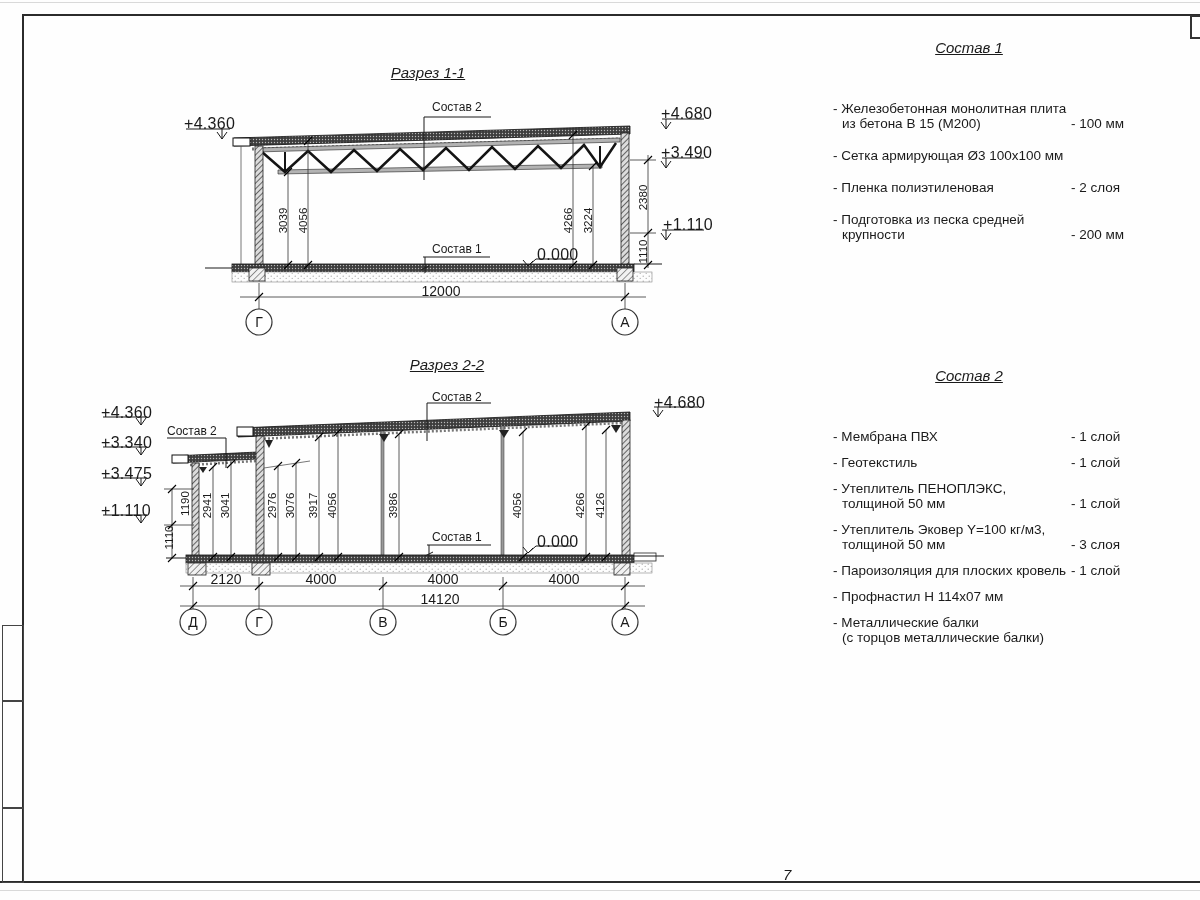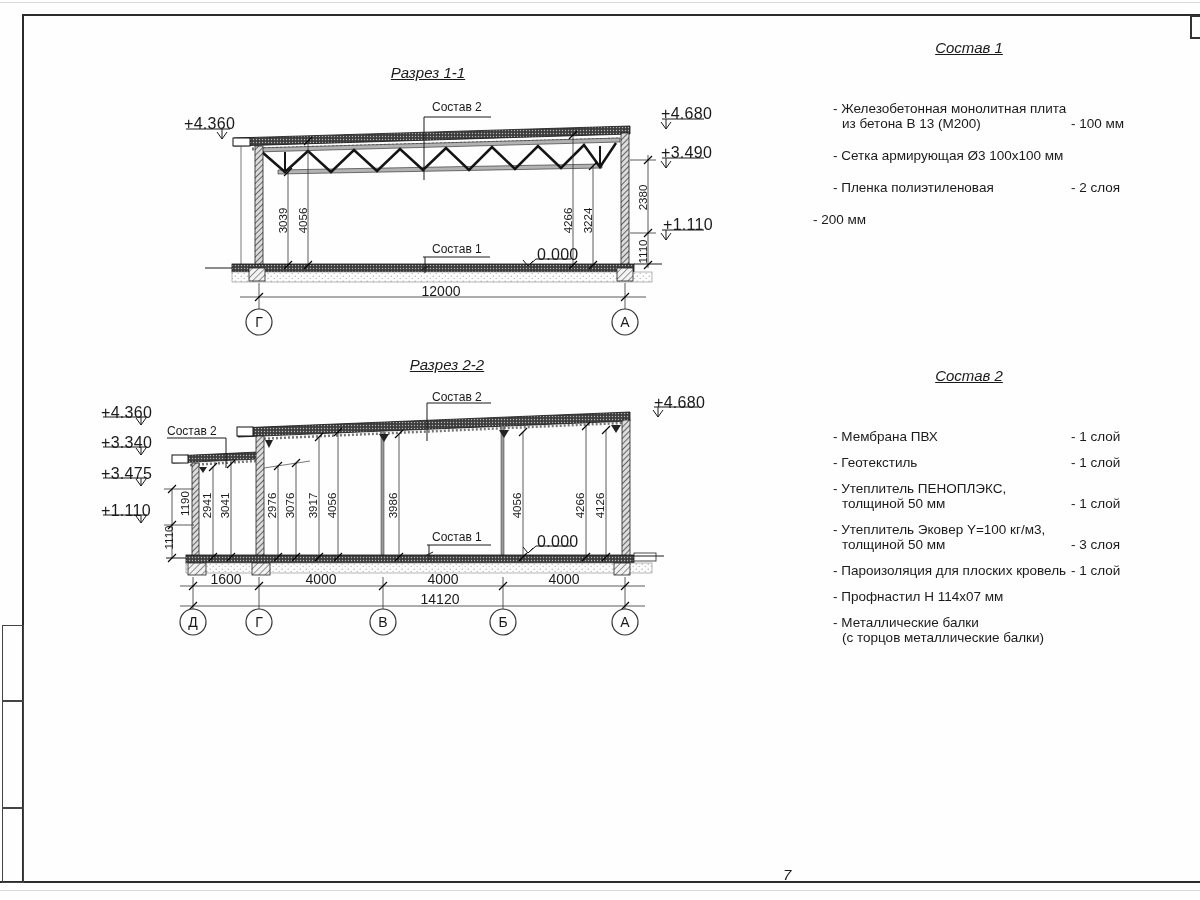--- a/index.html
+++ b/index.html
@@ -326,53 +326,57 @@
   <div class="abs vdim" style="left:185px;top:499px;">2941</div>
   <div class="abs vdim" style="left:203px;top:499px;">3041</div>
   <div class="abs vdim" style="left:250px;top:499px;">2976</div>
   <div class="abs vdim" style="left:268px;top:499px;">3076</div>
   <div class="abs vdim" style="left:291px;top:499px;">3917</div>
   <div class="abs vdim" style="left:310px;top:499px;">4056</div>
   <div class="abs vdim" style="left:371px;top:499px;">3986</div>
   <div class="abs vdim" style="left:495px;top:499px;">4056</div>
   <div class="abs vdim" style="left:558px;top:499px;">4266</div>
   <div class="abs vdim" style="left:578px;top:499px;">4126</div>
-  <div class="abs dim" style="left:196px;top:571px;width:60px;">1600</div>
+  <div class="abs dim" style="left:196px;top:571px;width:60px;">2120</div>
   <div class="abs dim" style="left:291px;top:571px;width:60px;">4000</div>
   <div class="abs dim" style="left:413px;top:571px;width:60px;">4000</div>
   <div class="abs dim" style="left:534px;top:571px;width:60px;">4000</div>
   <div class="abs dim" style="left:410px;top:591px;width:60px;">14120</div>
   <div class="abs axis" style="left:180px;top:609px;">Д</div>
   <div class="abs axis" style="left:246px;top:609px;">Г</div>
   <div class="abs axis" style="left:370px;top:609px;">В</div>
   <div class="abs axis" style="left:490px;top:609px;">Б</div>
   <div class="abs axis" style="left:612px;top:609px;">А</div>
 
   <div class="abs list l1" style="left:813px;top:40px;">
     <div class="list-title"><span>Состав 1</span></div>
     <div class="item">
       <div class="nm">
           <div>- Железобетонная  монолитная плита</div>
-          <div class="ln2">из бетона В 13 (М200)</div>
+          <div class="ln2">из бетона В 15 (М200)</div>
         </div>
       <div class="val">- 100 мм</div>
     </div>
     <div class="item">
       <div class="nm">
           <div>- Сетка армирующая Ø3 100х100 мм</div>
         </div>
       <div class="val"></div>
     </div>
     <div class="item">
       <div class="nm">
           <div>- Пленка полиэтиленовая</div>
         </div>
       <div class="val">-  2 слоя</div>
     </div>
     <div class="item">
+      <div class="nm">
+          <div>- Подготовка из песка средней</div>
+          <div class="ln2">крупности</div>
+        </div>
       <div class="val">- 200 мм</div>
     </div>
   </div>
 
   <div class="abs list l2" style="left:813px;top:368px;">
     <div class="list-title"><span>Состав 2</span></div>
     <div class="item">
       <div class="nm">
           <div>- Мембрана ПВХ</div>
         </div>

